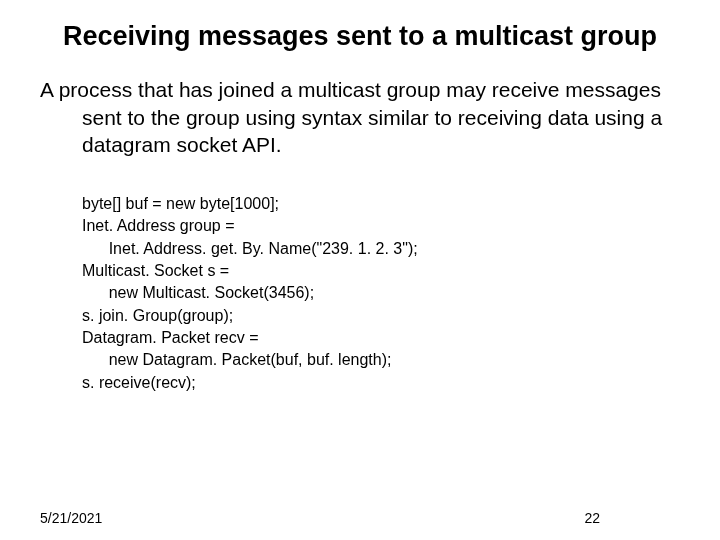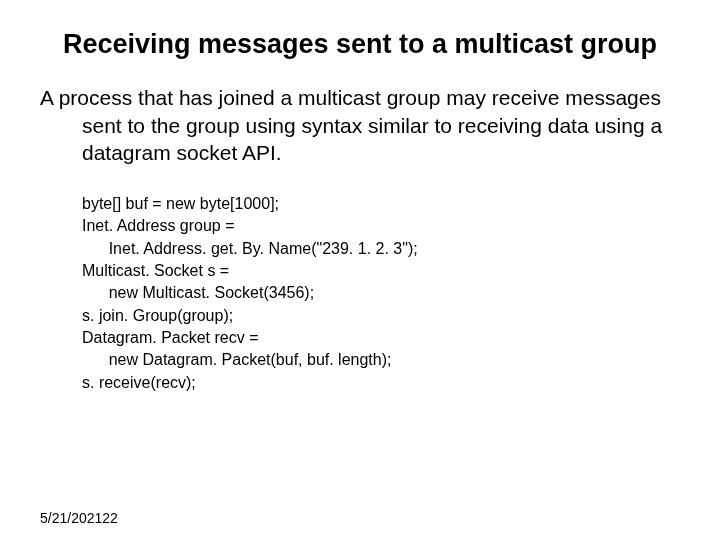--- a/index.html
+++ b/index.html
@@ -15,27 +15,26 @@
       color: #000000;
       position: relative;
       padding: 18px 40px 0 40px;
     }
     .title {
       font-size: 27px;
       text-align: center;
       line-height: 1.35;
       margin-bottom: 22px;
       padding: 0 10px;
-      margin-top: 8px;
     }
     .body-text {
       font-size: 21px;
       line-height: 1.3;
       padding-left: 0;
-      margin-bottom: 4px;
+      margin-bottom: 12px;
     }
     .body-text .indent {
       display: block;
       padding-left: 42px;
       text-indent: -42px;
     }
     .code {
       font-family: Liberation Sans, sans-serif;
       font-size: 16px;
       line-height: 1.4;
@@ -43,20 +42,21 @@
       white-space: pre;
     }
     .footer {
       position: absolute;
       bottom: 14px;
       left: 0;
       width: 640px;
       padding: 0 40px;
       font-size: 14px;
       display: flex;
+      justify-content: space-between;
       align-items: baseline;
     }
     .footer .center {
       position: absolute;
       left: 50%;
       transform: translateX(-50%);
     }
   </style>
 </head>
 <body>

